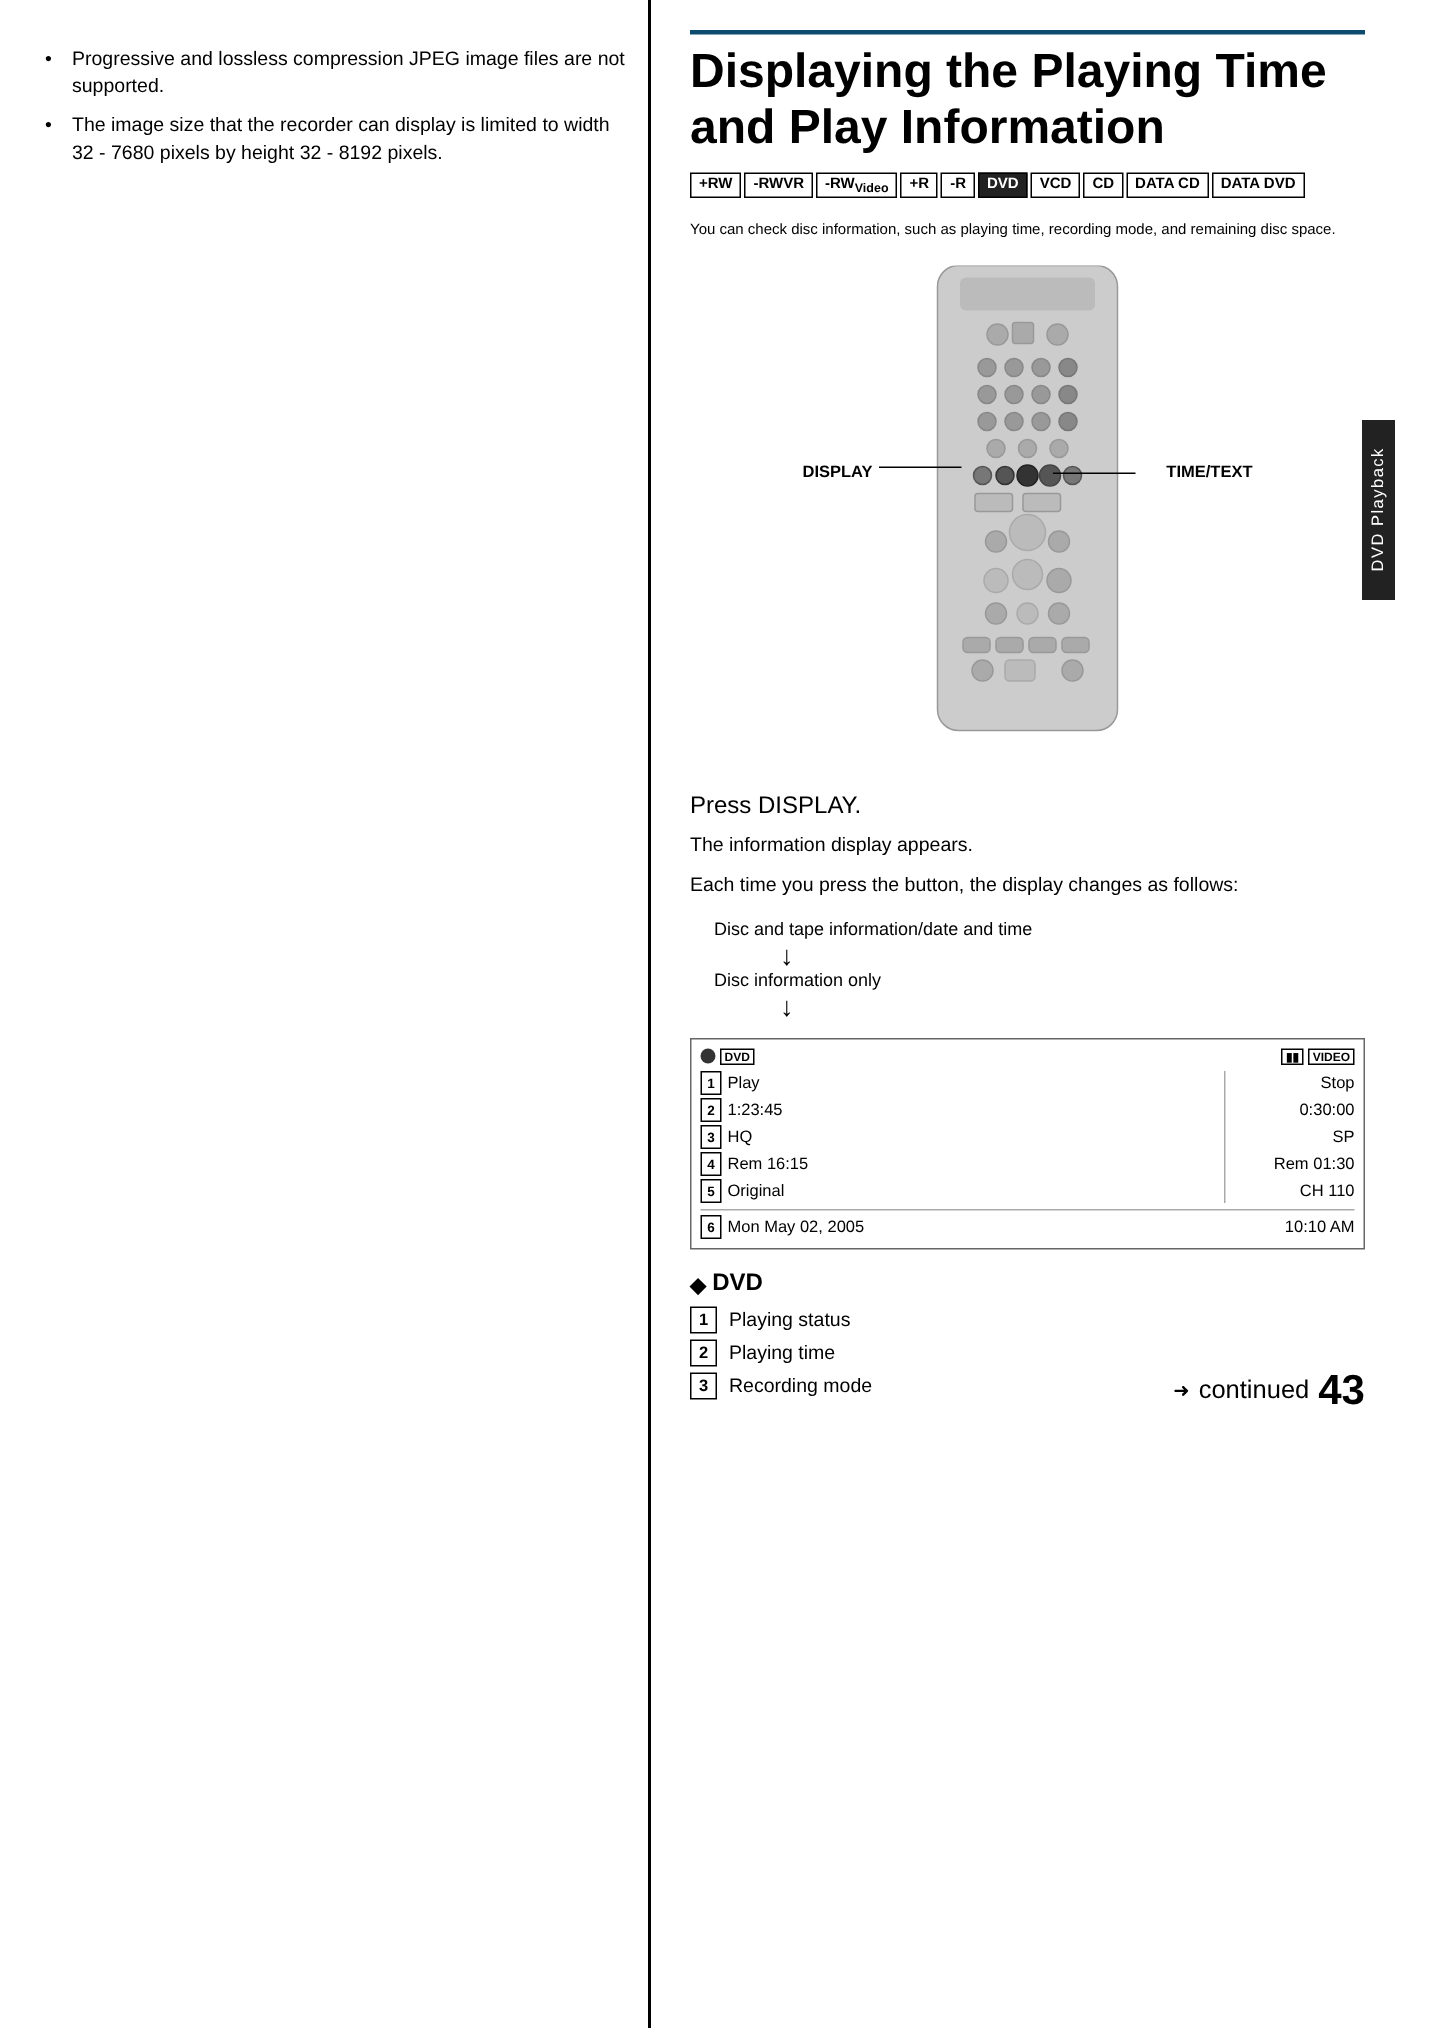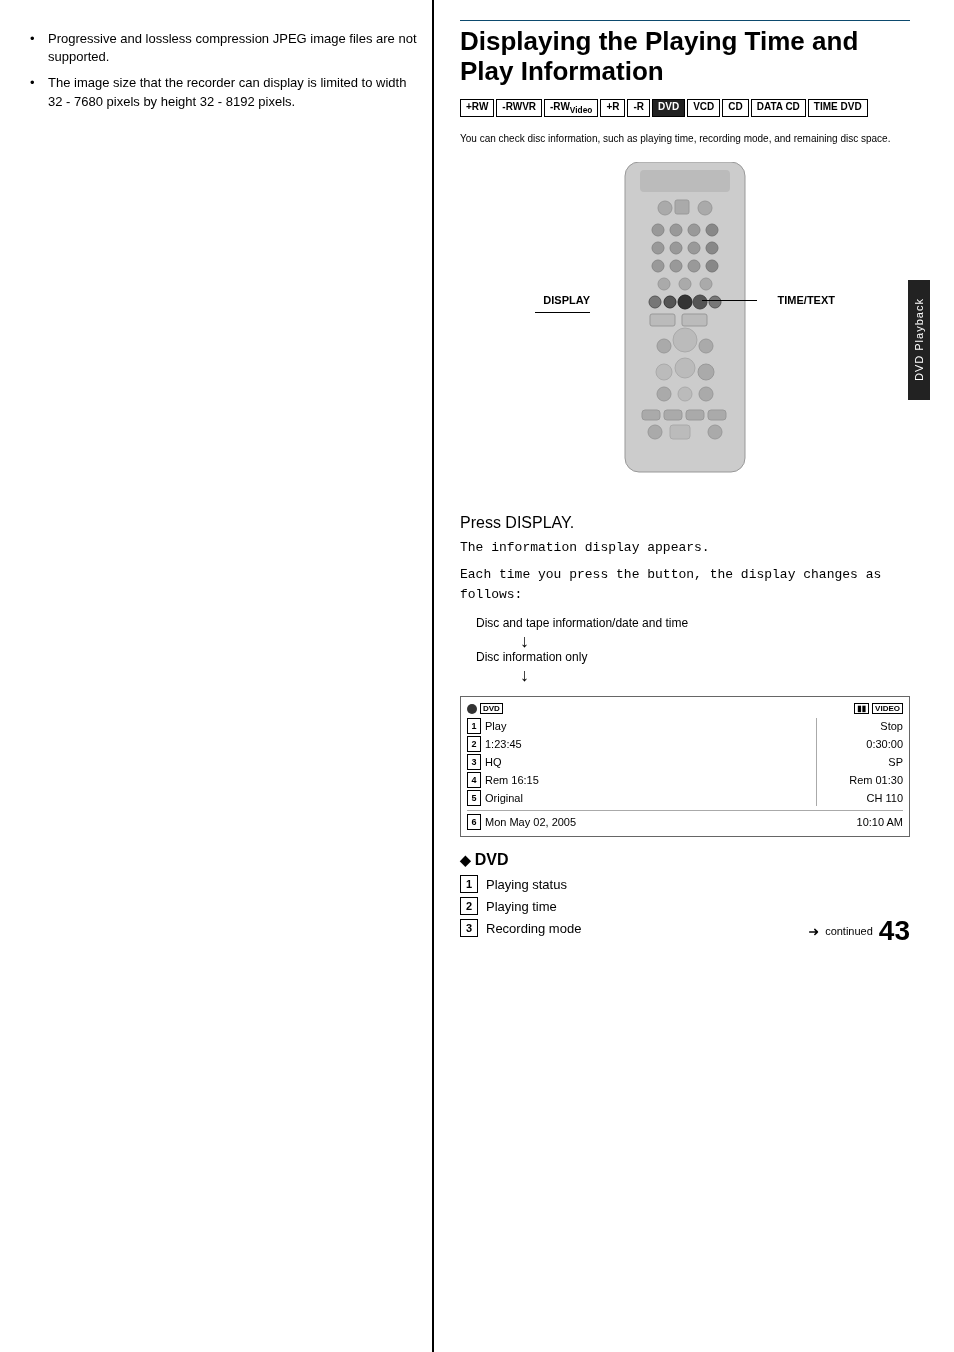--- a/index.html
+++ b/index.html
@@ -63,25 +63,25 @@
       font-size: 11px;
       padding: 10px 4px;
       letter-spacing: 1px;
       height: 120px;
       display: flex;
       align-items: center;
       justify-content: center;
     }
 
     h1 {
-      font-size: 26px;
+      font-size: 32px;
       font-weight: bold;
       line-height: 1.15;
       margin-bottom: 12px;
-      border-top: 1px solid #0c4a6e;
+      border-top: 3px solid #0c4a6e;
       padding-top: 6px;
     }
 
     
     .disc-badges {
       display: flex;
       flex-wrap: wrap;
       gap: 2px;
       margin-bottom: 12px;
     }
@@ -127,21 +127,20 @@
     .press-title {
       font-size: 16px;
       font-weight: normal;
       margin-bottom: 6px;
     }
 
     .press-desc {
       font-size: 13px;
       line-height: 1.5;
       margin-bottom: 8px;
-      font-family: Liberation Mono, monospace;
     }
 
     .flow-item {
       font-size: 12px;
       margin-left: 16px;
       margin-bottom: 2px;
     }
 
     .flow-arrow {
       font-size: 18px;
@@ -228,21 +227,21 @@
       gap: 6px;
       font-size: 13px;
     }
 
     .footer-arrow {
       font-size: 13px;
       color: #000;
     }
 
     .footer-continued {
-      font-size: 11px;
+      font-size: 17px;
     }
 
     .footer-page {
       font-size: 28px;
       font-weight: bold;
     }
 
     
     .col-separator {
       position: absolute;
@@ -276,21 +275,21 @@
       <span class="badge">-RWVR</span>
       <span class="badge">-RW<sub>Video</sub></span>
       <span class="badge">+R</span>
       <span class="badge">-R</span>
       <span class="badge filled">DVD</span>
     </div>
     <div class="badge-row">
       <span class="badge">VCD</span>
       <span class="badge">CD</span>
       <span class="badge">DATA CD</span>
-      <span class="badge">TIME DVD</span>
+      <span class="badge">DATA DVD</span>
     </div>
   </div>
 
   <p class="desc-text">You can check disc information, such as playing time, recording mode, and remaining disc space.</p>
 
   <div class="remote-container">
     <div style="position:relative; width:300px; height:340px;">
 
       <svg width="130" height="320" style="position:absolute; left:85px; top:0;">
 
@@ -345,21 +344,21 @@
         <rect x="22" y="248" width="18" height="10" rx="3" fill="#aaa" stroke="#999" stroke-width="1"></rect>
         <rect x="44" y="248" width="18" height="10" rx="3" fill="#aaa" stroke="#999" stroke-width="1"></rect>
         <rect x="66" y="248" width="18" height="10" rx="3" fill="#aaa" stroke="#999" stroke-width="1"></rect>
         <rect x="88" y="248" width="18" height="10" rx="3" fill="#aaa" stroke="#999" stroke-width="1"></rect>
 
         <circle cx="35" cy="270" r="7" fill="#aaa" stroke="#999" stroke-width="1"></circle>
         <rect x="50" y="263" width="20" height="14" rx="3" fill="#bbb" stroke="#aaa" stroke-width="1"></rect>
         <circle cx="95" cy="270" r="7" fill="#aaa" stroke="#999" stroke-width="1"></circle>
       </svg>
 
-      <div style="position:absolute; left:0; top:132px; display:flex; align-items:flex-end; gap:4px;flex-direction:column;">
+      <div style="position:absolute; left:0; top:132px; display:flex; align-items:flex-start; gap:4px;">
         <span style="font-size:11px; font-weight:bold; white-space:nowrap;">DISPLAY</span>
         <div style="width:55px; height:1px; background:#000; margin-top:2px;"></div>
       </div>
 
       <div style="position:absolute; right:0; top:132px; display:flex; align-items:center; gap:21px;">
         <div style="width:55px; height:1px; background:#000; margin-top:2px;"></div>
         <span style="font-size:11px; font-weight:bold; white-space:nowrap;">TIME/TEXT</span>
       </div>
     </div>
   </div>

